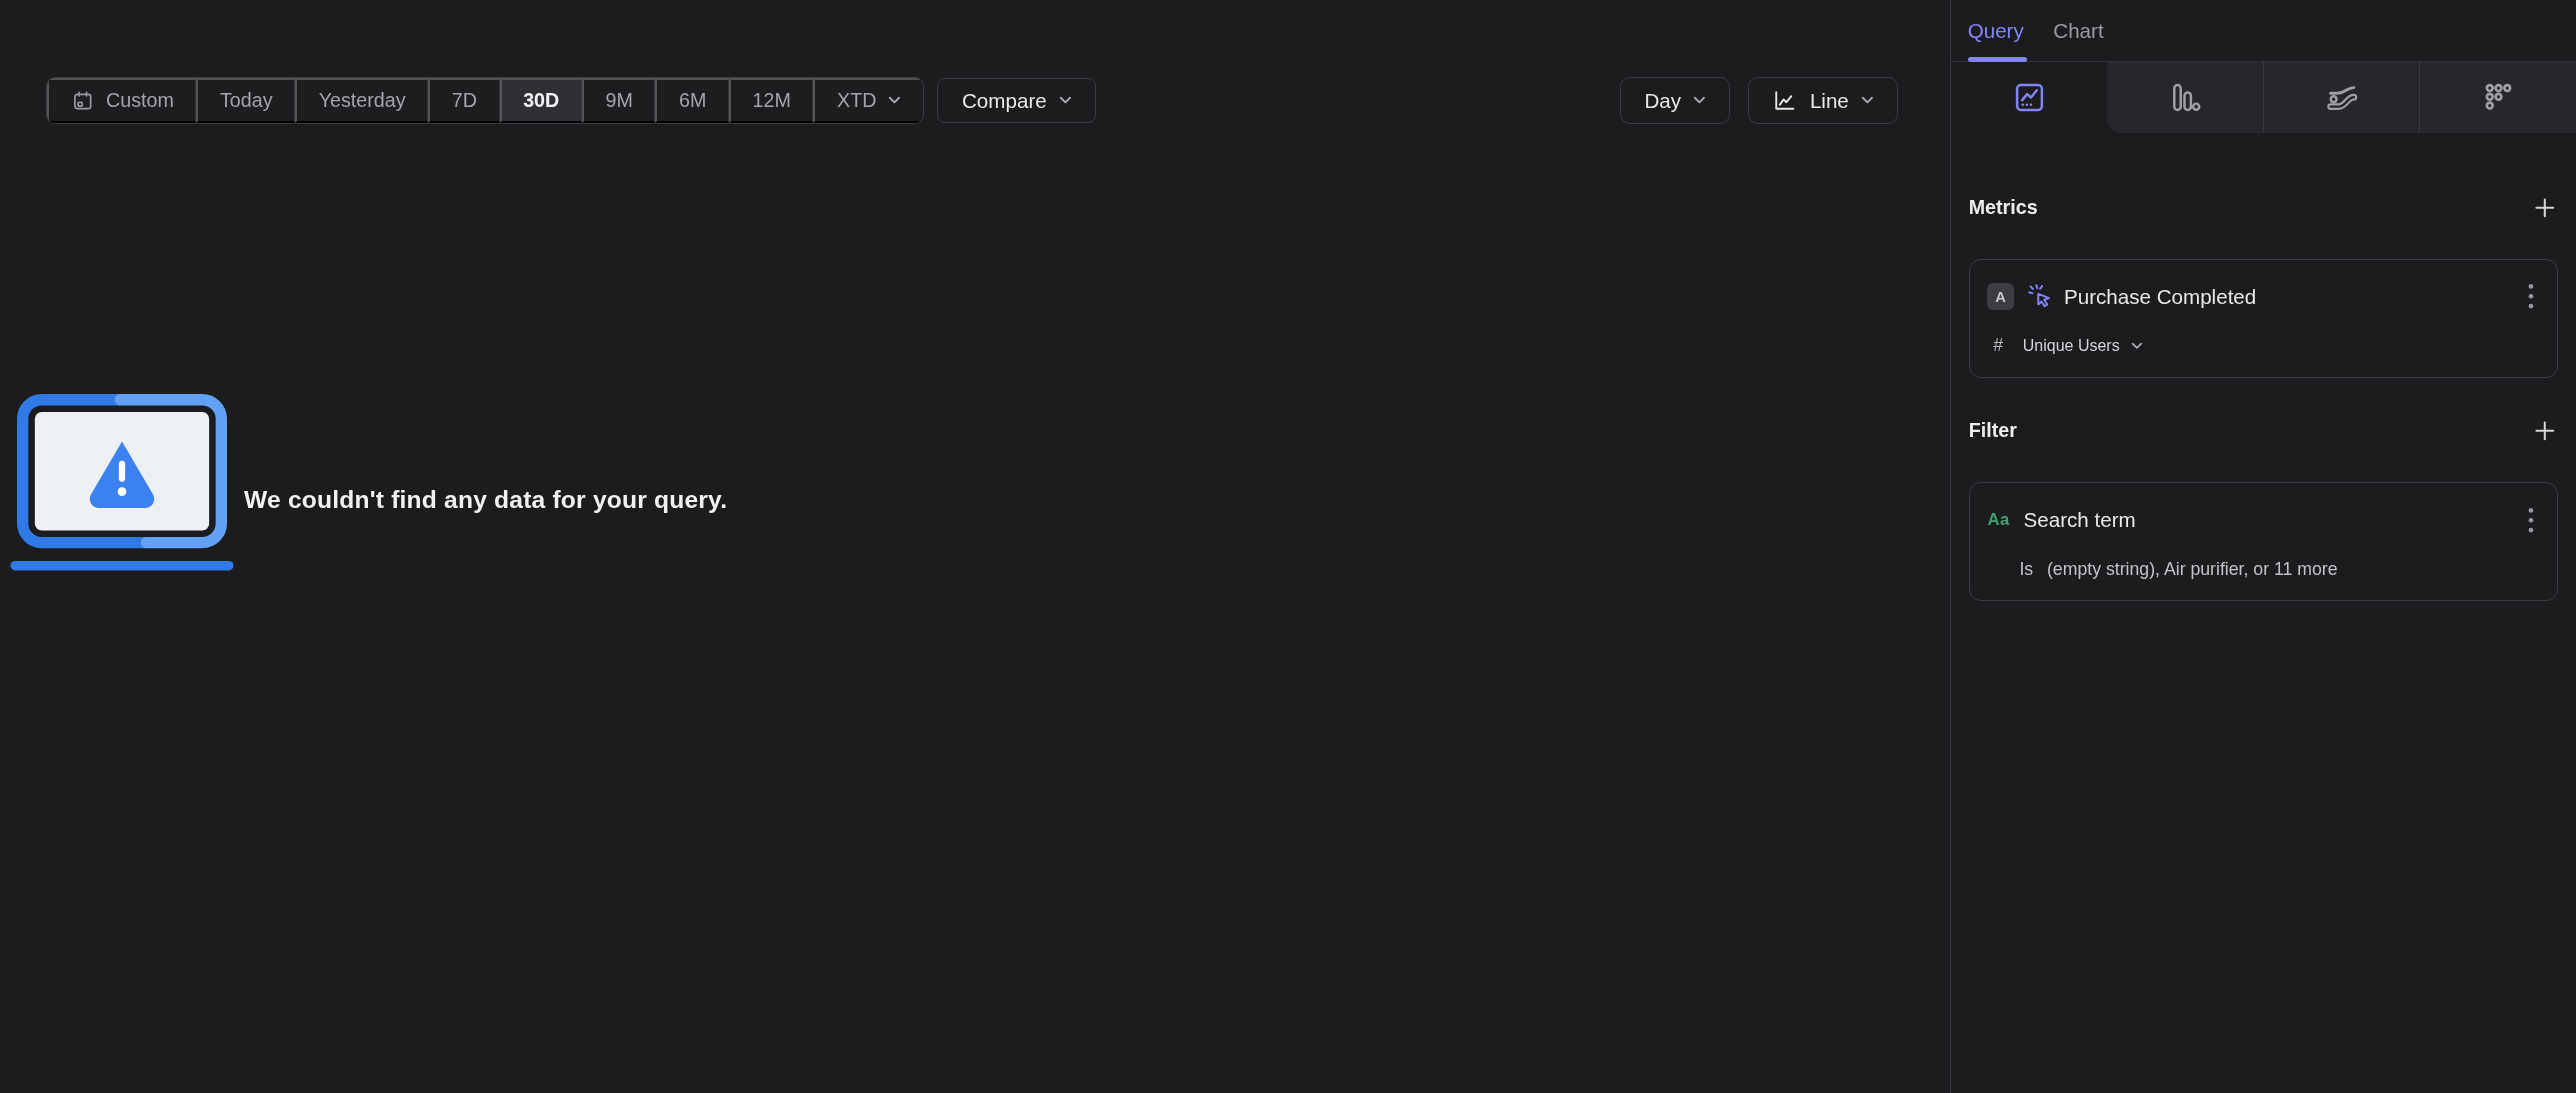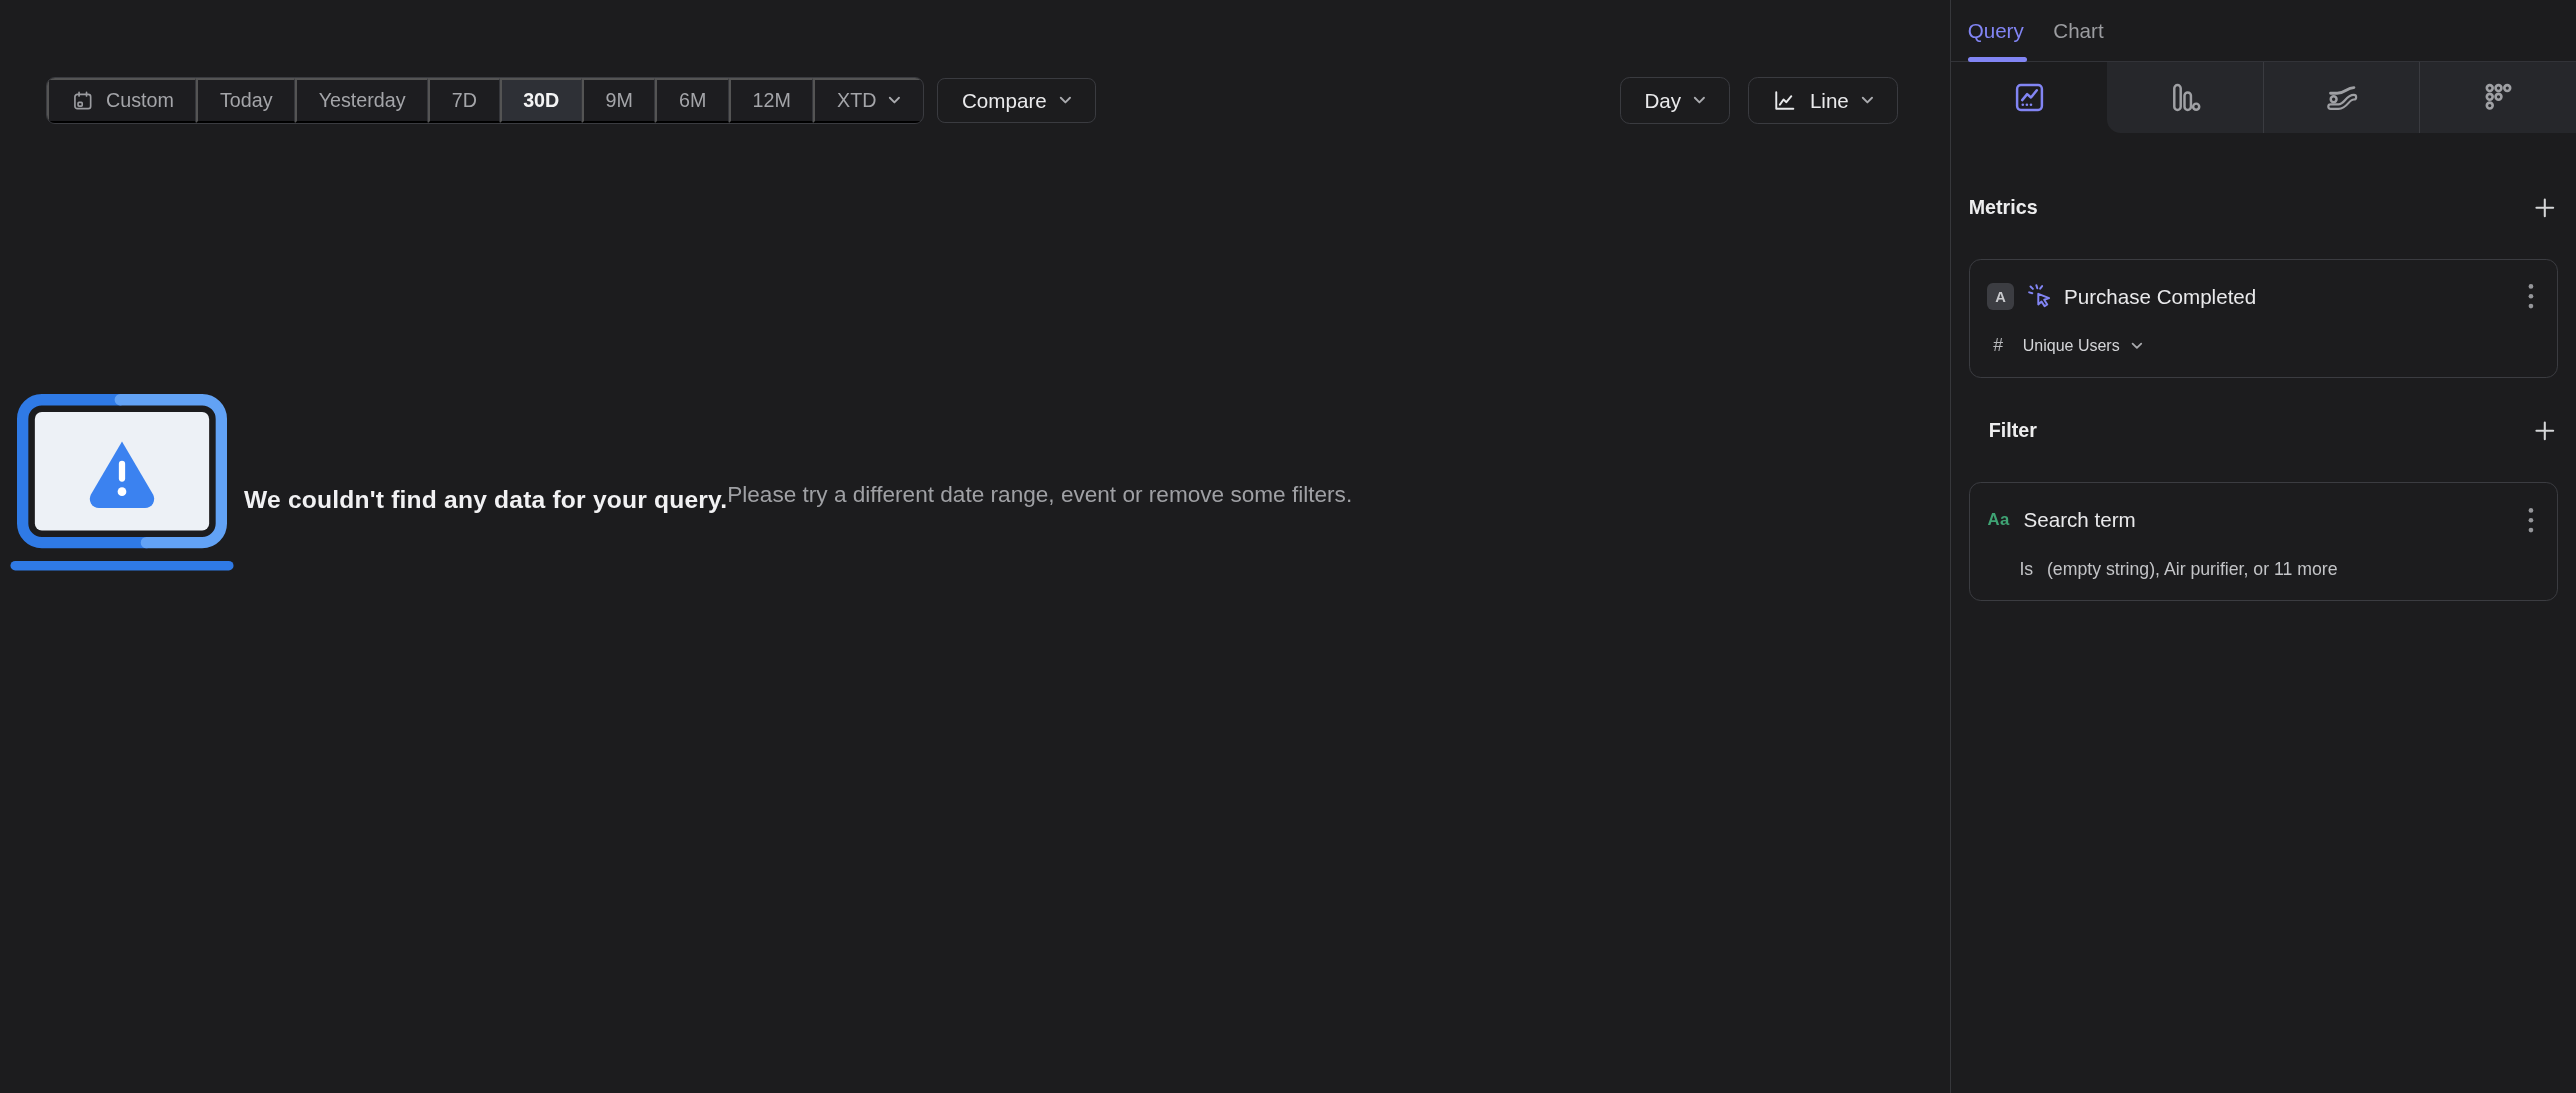--- a/index.html
+++ b/index.html
@@ -38,21 +38,21 @@
   .icon-strip .icon-tab{flex:1;}
   .icon-strip .icon-tab + .icon-tab{border-left:1px solid #3a3b40;}
 
   .sb-content{padding:0 17.7px;}
   .sec-head{display:flex;align-items:center;justify-content:space-between;}
   .sec-head .ttl{font-size:19.7px;font-weight:700;color:#ededee;}
   .sec-head.dim .ttl{color:#7e7f84;}
   .plus-btn{width:27.5px;height:27.5px;display:flex;align-items:center;justify-content:center;cursor:pointer;background:none;border:none;padding:0;}
   .mt-metrics{margin-top:61px;}
   .mt-card{margin-top:37px;}
-  .mt-filter{margin-top:39px;margin-left:20px;}
+  .mt-filter{margin-top:39px;}
   .mt-break{margin-top:41px;}
 
   .card{border:1px solid #3b3c41;border-radius:11.8px;padding:19.7px 17.7px 19.7px 17.7px;}
   .card-row1{display:flex;align-items:center;min-height:35px;}
   .a-badge{width:26.5px;height:26.5px;border-radius:5.9px;background:#3c3d42;color:#c9cacd;font-size:14.7px;font-weight:700;
            display:flex;align-items:center;justify-content:center;flex:0 0 auto;}
   .evt-ico{margin-left:11.8px;flex:0 0 auto;display:flex;}
   .card-title{margin-left:8.8px;font-size:20.6px;color:#e9e9eb;font-weight:400;flex:1;min-width:0;}
   .kebab{margin-left:auto;padding:2px 5.9px;cursor:pointer;display:flex;background:none;border:none;}
   .card-row2{display:flex;align-items:center;margin-top:19.7px;min-height:23.6px;cursor:pointer;}
@@ -143,21 +143,20 @@
       <svg width="244" height="187" viewBox="0 0 280 206" fill="none">
         <path d="M138 8H48a22 22 0 0 0-22 22v120a22 22 0 0 0 22 22h120" stroke="#2f7ae6" stroke-width="13" stroke-linecap="round"></path>
         <path d="M138 8h94a22 22 0 0 1 22 22v120a22 22 0 0 1-22 22h-64" stroke="#62a2f5" stroke-width="13" stroke-linecap="round"></path>
         <rect x="40" y="22" width="200" height="136" rx="8" fill="#edf1f6"></rect>
         <path d="M140 56l35.5 60.5a10.5 10.5 0 0 1-9 15.8h-53a10.5 10.5 0 0 1-9-15.8z" fill="#3b82f0"></path>
         <rect x="136.4" y="78" width="7.2" height="24" rx="3.6" fill="#ffffff"></rect>
         <circle cx="140" cy="113.5" r="5" fill="#ffffff"></circle>
         <rect x="12" y="193" width="256" height="11" rx="5.5" fill="#2f7ae6"></rect>
       </svg>
       <div class="empty-title">We couldn't find any data for your query.</div>
-      <div class="empty-sub">Please try a different date range, event or remove some filters.</div>
     </div>
   </div>
 
   <div class="sidebar">
 
     <div class="sb-header">
       <div class="sb-tab active">
         <span>Query</span>
         <span class="underline"></span>
       </div>

